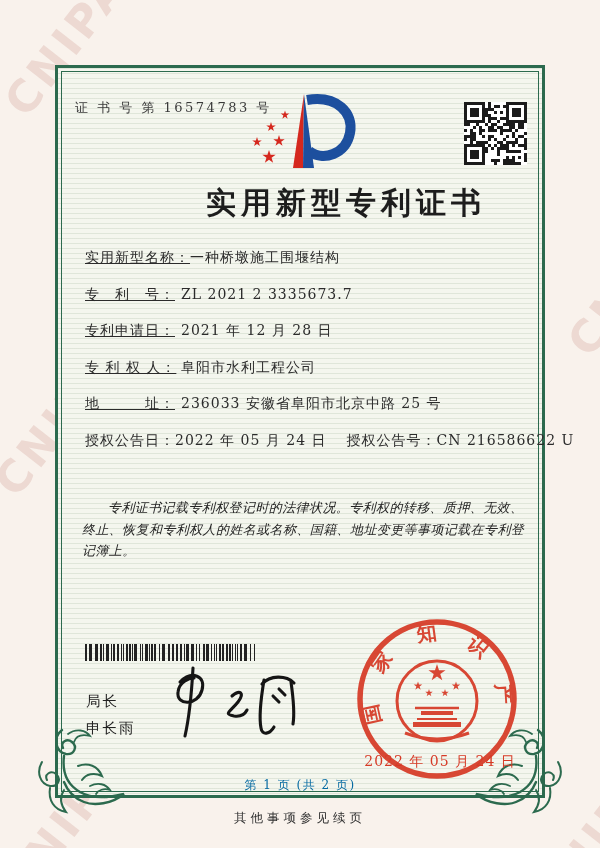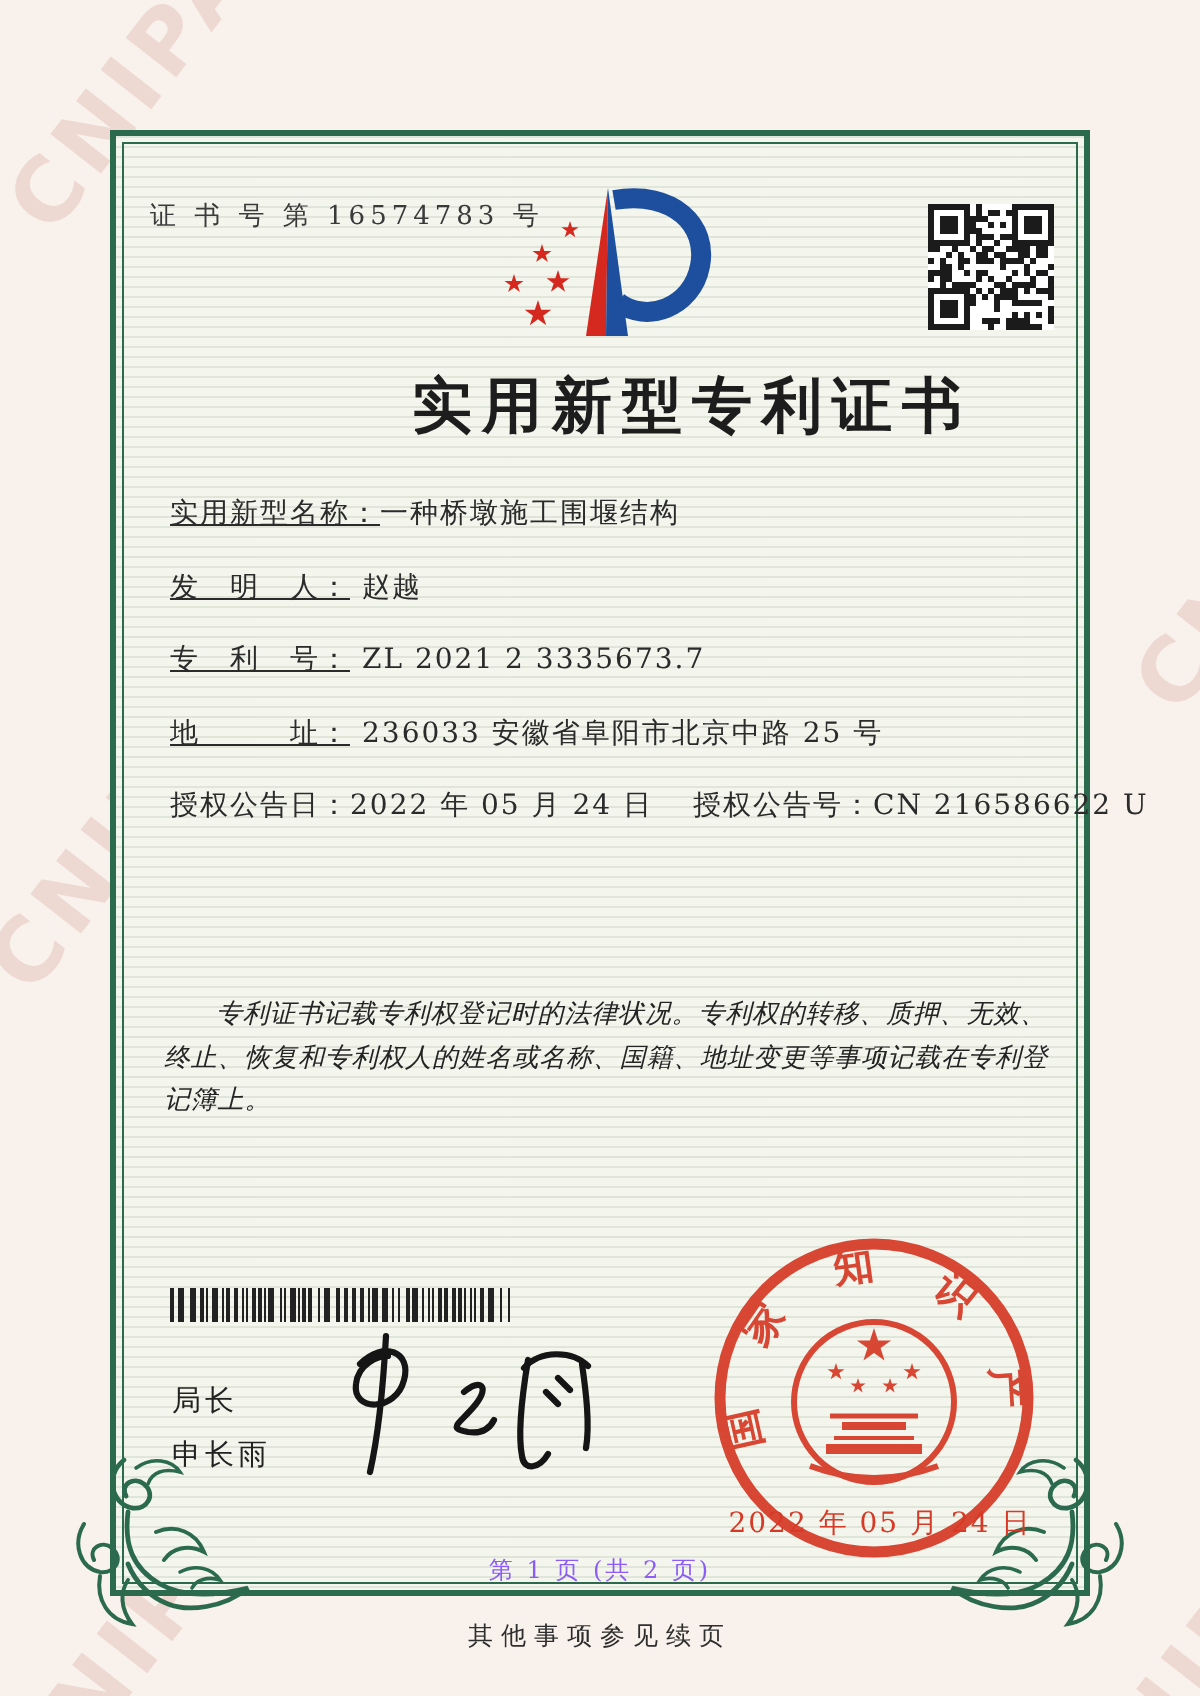--- a/index.html
+++ b/index.html
@@ -56,21 +56,21 @@
   .barcode{position:absolute;left:85px;top:644px;width:176px;height:17px;display:flex;align-items:stretch;}
   .barcode i{display:block;}
   .barcode i.b{background:#222;}
   .officials{position:absolute;left:86px;top:688px;font-size:14.5px;line-height:27px;letter-spacing:2px;color:#222;}
   .signature{position:absolute;left:158px;top:664px;width:170px;height:90px;}
   .seal{position:absolute;left:351px;top:613px;width:172px;height:172px;opacity:0.93;}
   .seal-date{
     position:absolute;left:352px;top:753px;width:176px;text-align:center;
     color:var(--seal-red,#d63a26);font-size:14px;letter-spacing:1px;white-space:nowrap;
   }
-  .page-no{position:absolute;left:55px;top:777px;width:490px;text-align:center;font-size:12px;letter-spacing:1.5px;color:#8b5cf6;}
+  .page-no{position:absolute;left:55px;top:777px;width:490px;text-align:center;font-size:12px;letter-spacing:1.5px;color:#0369a1;}
   .contin{position:absolute;left:0;top:810px;width:600px;text-align:center;font-size:12.5px;letter-spacing:4px;color:#2e2e2e;}
   .orn{position:absolute;width:100px;height:100px;}
   .orn-left{left:32px;top:722px;}
   .orn-right{left:468px;top:722px;transform:scaleX(-1);}
   .stroke-green{stroke:var(--border-green,#2c6a4e);fill:none;stroke-linecap:round;}
   .seal-red-s{stroke:var(--seal-red,#d63a26);fill:none;}
   .seal-red-f{fill:var(--seal-red,#d63a26);}
   .logo-blue{fill:var(--logo-blue,#1d4f9e);}
   .logo-blue-s{stroke:var(--logo-blue,#1d4f9e);fill:none;}
   .logo-red{fill:var(--logo-red,#d5281e);}
@@ -573,24 +573,27 @@
       <i></i>
     </div>
 
   <div class="title">实用新型专利证书</div>
 
   <div class="fields">
     <div class="row">
       <span class="lab">实用新型名称：</span><span>一种桥墩施工围堰结构</span>
     </div>
     <div class="row">
-      <span class="lab">发　明　人：</span><span>赵越</span>
+      <span class="lab">专　利　号：</span><span>ZL 2021 2 3335673.7</span>
     </div>
     <div class="row">
-      <span class="lab">专　利　号：</span><span>ZL 2021 2 3335673.7</span>
+      <span class="lab">专利申请日：</span><span>2021 年 12 月 28 日</span>
+    </div>
+    <div class="row">
+      <span class="lab">专 利 权 人：</span><span>阜阳市水利工程公司</span>
     </div>
     <div class="row">
       <span class="lab">地　　　址：</span><span>236033 安徽省阜阳市北京中路 25 号</span>
     </div>
     <div class="row grant">
       <span><span>授权公告日：</span><span>2022 年 05 月 24 日</span></span>
       <span><span>授权公告号：</span><span>CN 216586622 U</span></span>
     </div>
   </div>
 

